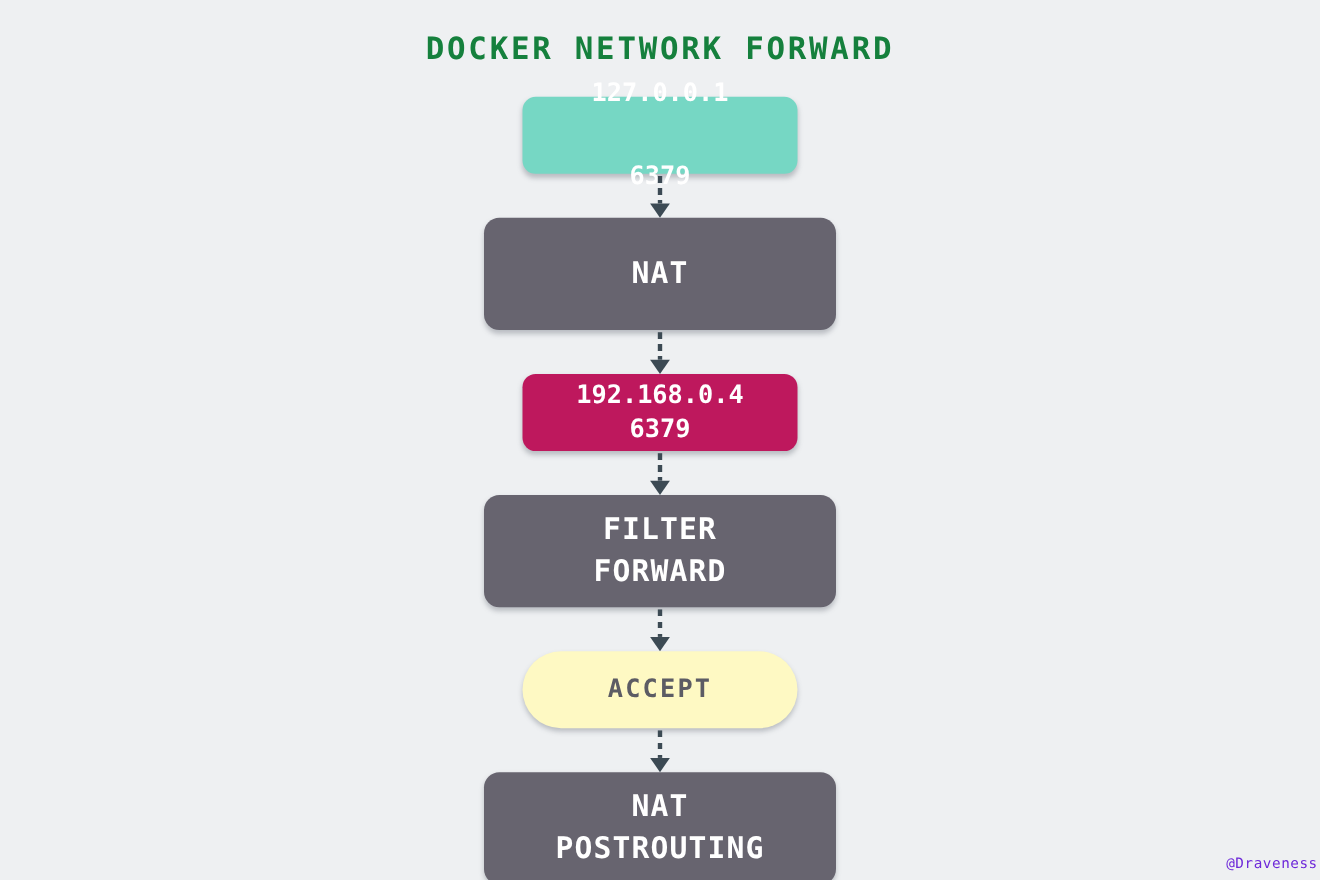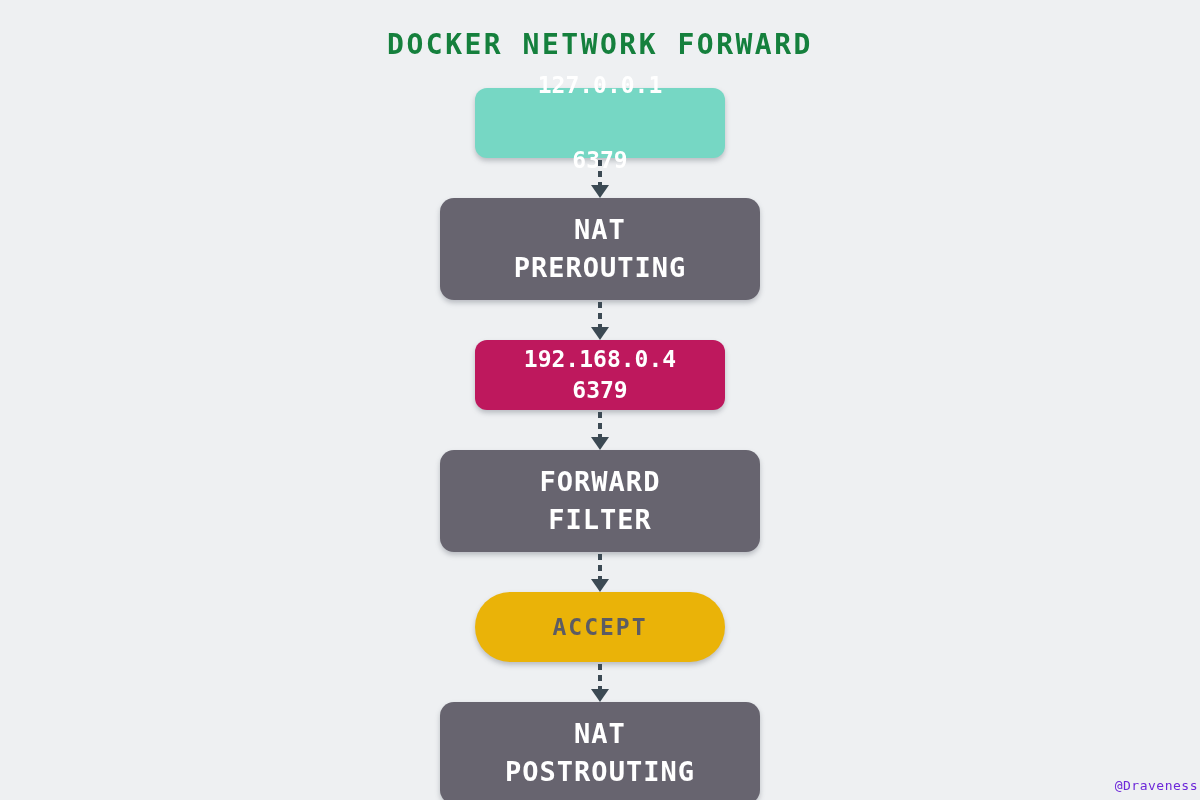--- a/index.html
+++ b/index.html
@@ -58,21 +58,21 @@
   .node.chain .line { font-size: 27px; line-height: 38px; letter-spacing: 1px; }
   .node.decision {
     width: 250px;
     height: 70px;
     border-radius: 35px;
   }
   .node.decision .line { font-size: 23px; letter-spacing: 2px; color: #5c5c64; }
   .bg-teal   { background: #76d7c4; gap: 44px; }
   .bg-dark   { background: #67646f; }
   .bg-blue   { background: #be185d; }
-  .bg-yellow { background: #eab308; }
+  .bg-yellow { background: #fef9c3; }
   .arrow {
     height: 40px;
     display: flex;
     flex-direction: column;
     align-items: center;
     justify-content: flex-start;
     padding-top: 2px;
   }
   .arrow .dash {
     width: 4px;
@@ -113,41 +113,40 @@
       <div class="line">6379</div>
     </div>
 
     <div class="arrow">
       <div class="dash"></div>
       <div class="head"></div>
     </div>
 
     <div class="node chain bg-dark">
       <div class="line">NAT</div>
-      <div class="line">PREROUTING</div>
     </div>
 
     <div class="arrow">
       <div class="dash"></div>
       <div class="head"></div>
     </div>
 
     <div class="node endpoint bg-blue">
       <div class="line">192.168.0.4</div>
       <div class="line">6379</div>
     </div>
 
     <div class="arrow">
       <div class="dash"></div>
       <div class="head"></div>
     </div>
 
     <div class="node chain bg-dark">
+      <div class="line">FILTER</div>
       <div class="line">FORWARD</div>
-      <div class="line">FILTER</div>
     </div>
 
     <div class="arrow">
       <div class="dash"></div>
       <div class="head"></div>
     </div>
 
     <div class="node decision bg-yellow">
       <div class="line">ACCEPT</div>
     </div>

